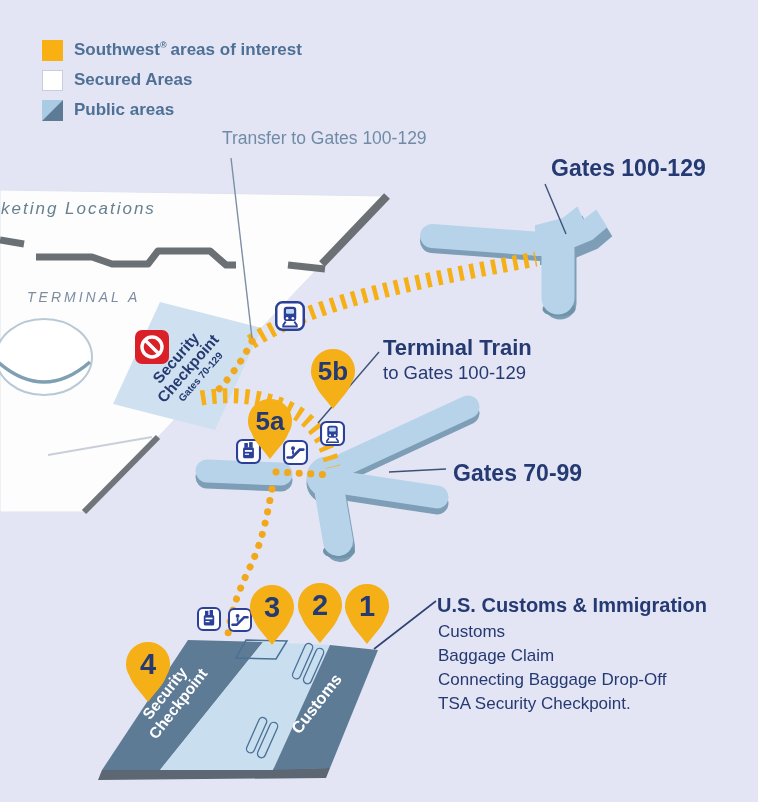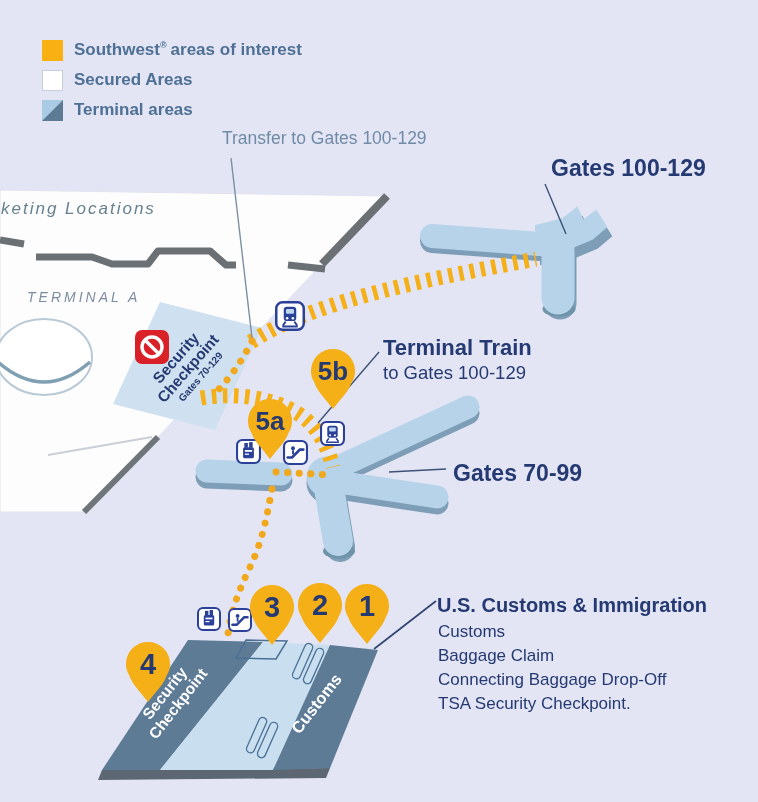--- a/index.html
+++ b/index.html
@@ -210,17 +210,17 @@
   <div class="legend-row">
     <span class="swatch swatch-sw"></span>
     <span class="legend-label"><span>Southwest</span><span class="reg">®</span><span class="rest">areas of interest</span></span>
   </div>
   <div class="legend-row">
     <span class="swatch swatch-public"></span>
     <span class="legend-label">Secured Areas</span>
   </div>
   <div class="legend-row">
     <span class="swatch swatch-secured"></span>
-    <span class="legend-label">Terminal areas</span>
+    <span class="legend-label">Public areas</span>
   </div>
 </div>
 
 </div>
 
 </body></html>

